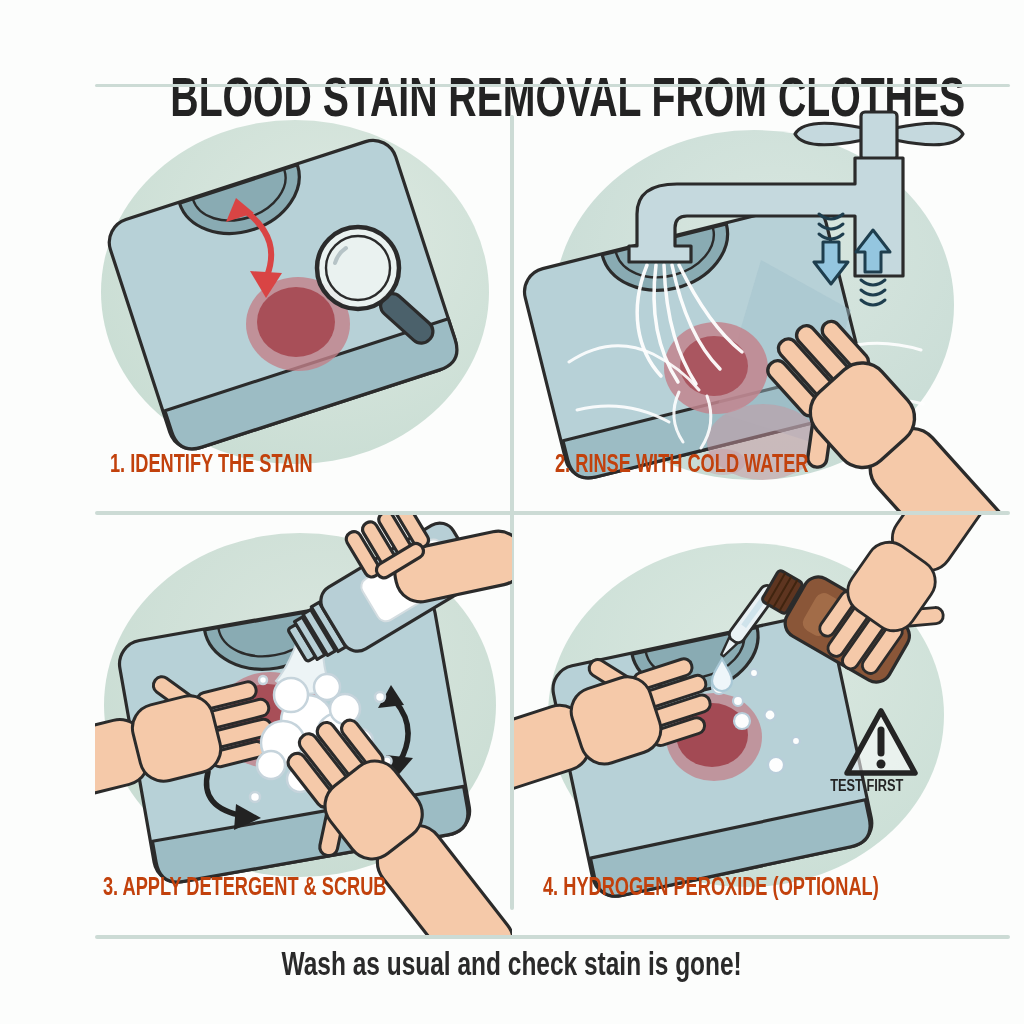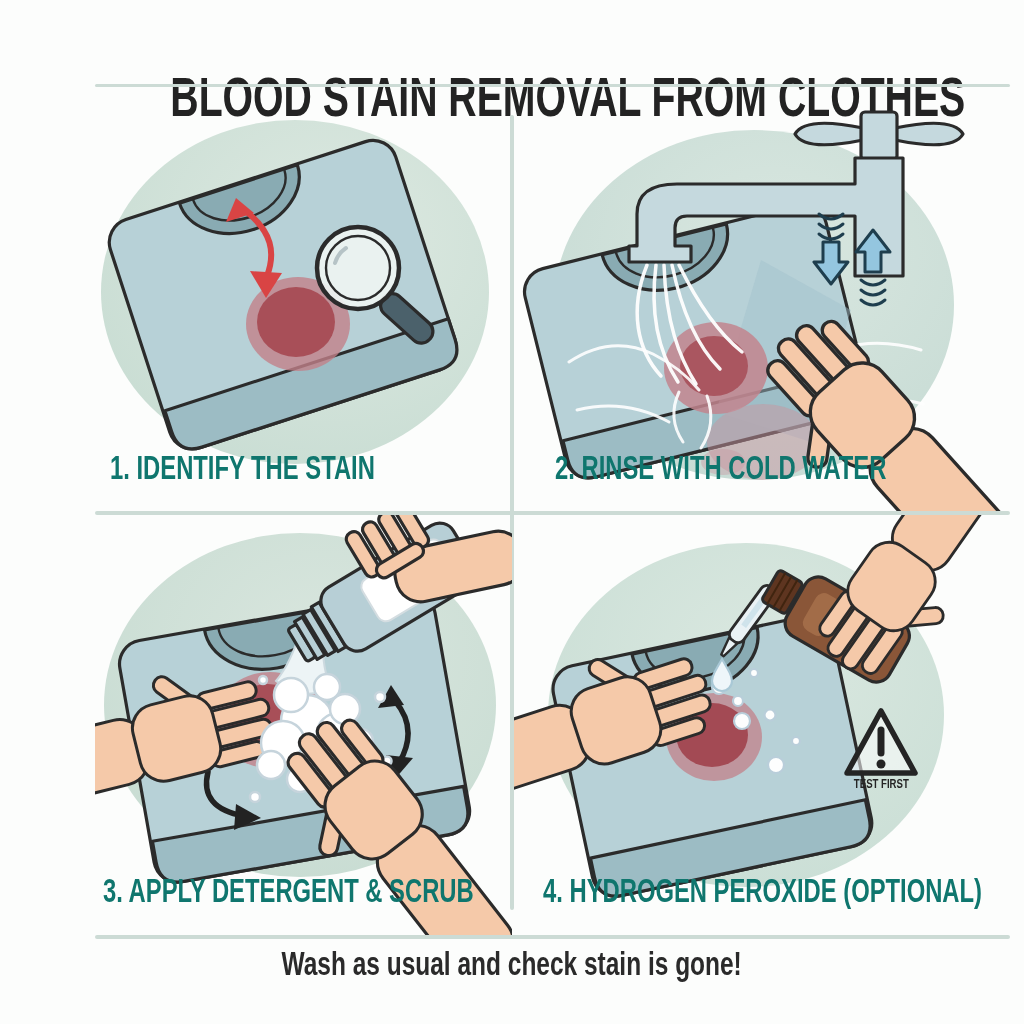--- a/index.html
+++ b/index.html
@@ -13,30 +13,30 @@
   .rule.top{top:84px;height:3px;}
   .rule.mid{top:511px;}
   .rule.bottom{top:935px;}
   .vrule{position:absolute;left:510px;top:115px;width:4px;height:795px;background:#ccdbd5;border-radius:2px;}
   .panel{position:absolute;}
   .panel svg{position:absolute;left:0;top:0;}
   #p1{left:95px;top:110px;width:417px;height:401px;}
   #p2{left:511px;top:110px;width:496px;height:401px;}
   #p3{left:95px;top:515px;width:417px;height:492px;}
   #p4{left:514px;top:515px;width:496px;height:420px;}
-  .caption{position:absolute;font-size:34px;font-weight:700;color:#0f766e;white-space:nowrap;}
+  .caption{position:absolute;font-size:26px;font-weight:700;color:#c2410c;white-space:nowrap;}
   #cap1{left:15px;top:338px;}
   #cap2{left:44px;top:338px;}
   #cap3{left:8px;top:356px;}
   #cap4{left:29px;top:356px;}
   .footer{position:absolute;top:944px;left:0;width:100%;text-align:center;
           font-size:34px;font-weight:700;color:#2a2a2a;}
   .footer .squeeze{transform:scaleX(.72);}
-  .warning-label{position:absolute;left:307px;top:262px;width:120px;text-align:center;
-                 font-size:12px;font-weight:700;color:#242424;}
+  .warning-label{position:absolute;left:307px;top:262px;width:120px;
+                 font-size:16px;font-weight:700;color:#242424;}
   .warning-label .squeeze{transform:scaleX(.80);}
   
   .ol{stroke:#2b2b2b;stroke-width:3.2;stroke-linejoin:round;stroke-linecap:round;}
   .shirt{fill:#b7d1d7;}
   .fold{fill:#9cbcc4;}
   .collar{fill:#89abb3;}
   .rim{fill:none;stroke:#2b2b2b;stroke-width:2.4;}
   .skin{fill:#f5c9a9;}
   #hand rect{fill:#f5c9a9;stroke:#2b2b2b;stroke-width:3;}
   .wline{stroke:#ffffff;fill:none;stroke-linecap:round;}

